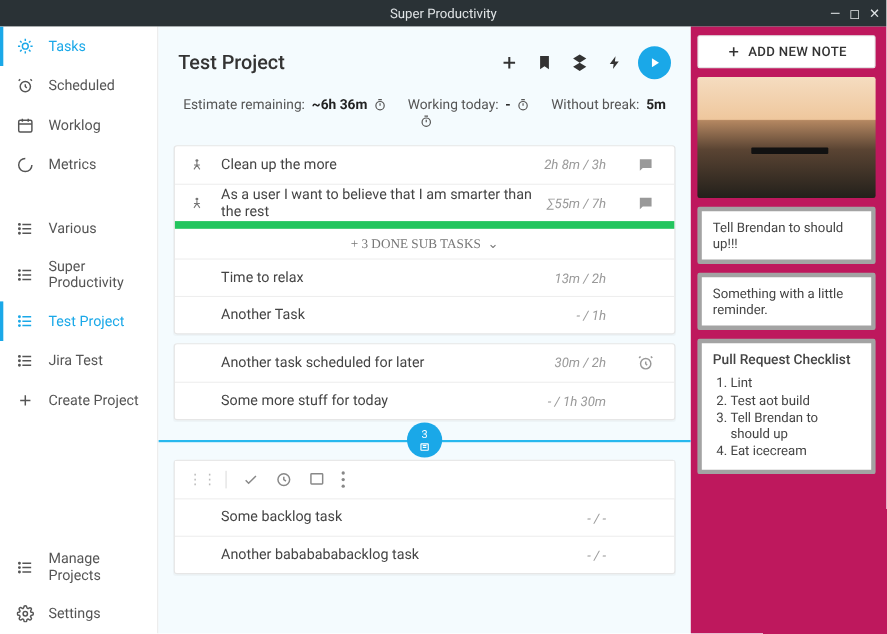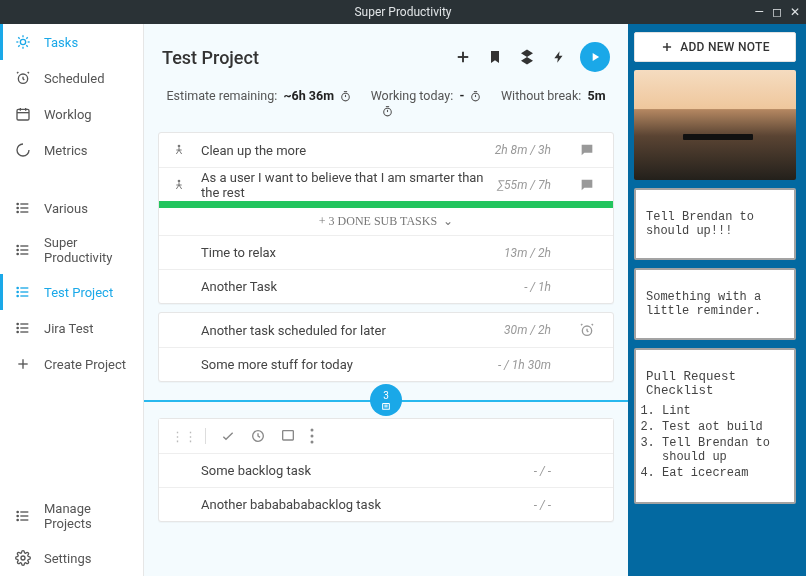--- a/index.html
+++ b/index.html
@@ -32,25 +32,25 @@
   .row .meta { color:#999; font-style:italic; margin-right:28px; font-size:12px;}
   .row .trail { color:#999; width:22px; text-align:center;}
   .subhead { text-align:center; color:#777; font-size:12px; padding:6px 0; border-top:7px solid #22c55e; cursor:pointer;font-family:Liberation Serif, serif;}
   .subrow { padding-left: 42px; }
   .divider { position: relative; height: 0; margin: 0 0 18px 0; }
   .divider .line { border-top: 2px solid #28b8ee; margin: 0 -14px; }
   .divider .badge { position:absolute; left:50%; top:-16px; transform:translateX(-50%); width:32px; height:32px; border-radius:50%; background:#1aa8e8; color:#fff; display:flex; flex-direction:column; align-items:center; justify-content:center; font-size:10px;}
   .row.hover { background:#fff; }
   .row .handle { color:#bbb; margin-right:8px; cursor:grab;}
   .row .actions { display:flex; gap:14px; color:#888; border-left:1px solid #ddd; padding-left:14px;}
-  .notes { width: 178px; padding: 8px 10px 8px 6px; display:flex; flex-direction:column; gap:8px; background:#0369a1;}
+  .notes { width: 178px; padding: 8px 10px 8px 6px; display:flex; flex-direction:column; gap:8px; background:#be185d;}
   .addnote { display:flex; align-items:center; justify-content:center; gap:6px; background:#fff; border:1px solid #e2e2e2; padding:7px 6px; font-size:12px; font-weight:500; letter-spacing:.3px; cursor:pointer; border-radius:2px;}
   .noteimg { height:110px; background:linear-gradient(180deg,#f5dcc0 0%,#efc79d 35%,#b48761 36%,#5a4433 60%,#23201b 100%); border-radius:2px; position:relative; overflow:hidden;}
   .noteimg::after{content:"";position:absolute;left:30%;top:58%;width:70px;height:6px;background:#111;border-radius:1px;}
-  .note { background:#fff; border:2px solid #a3a3a3; border-radius:2px; padding:20px 10px; font-size:12px; color:#444;font-family:Liberation Mono, monospace;}
+  .note { background:#fff; border:4px solid #a3a3a3; border-radius:2px; padding:8px 10px; font-size:12px; color:#444;}
   .note h4 { font-size:12.5px; margin-bottom:6px; font-weight:500;}
   .note ol { padding-left:16px; }
   .note li { margin:2px 0; }
   svg { display:block; }
 </style>
 </head>
 <body>
 
 <div class="titlebar">
   <span>Super Productivity</span>

